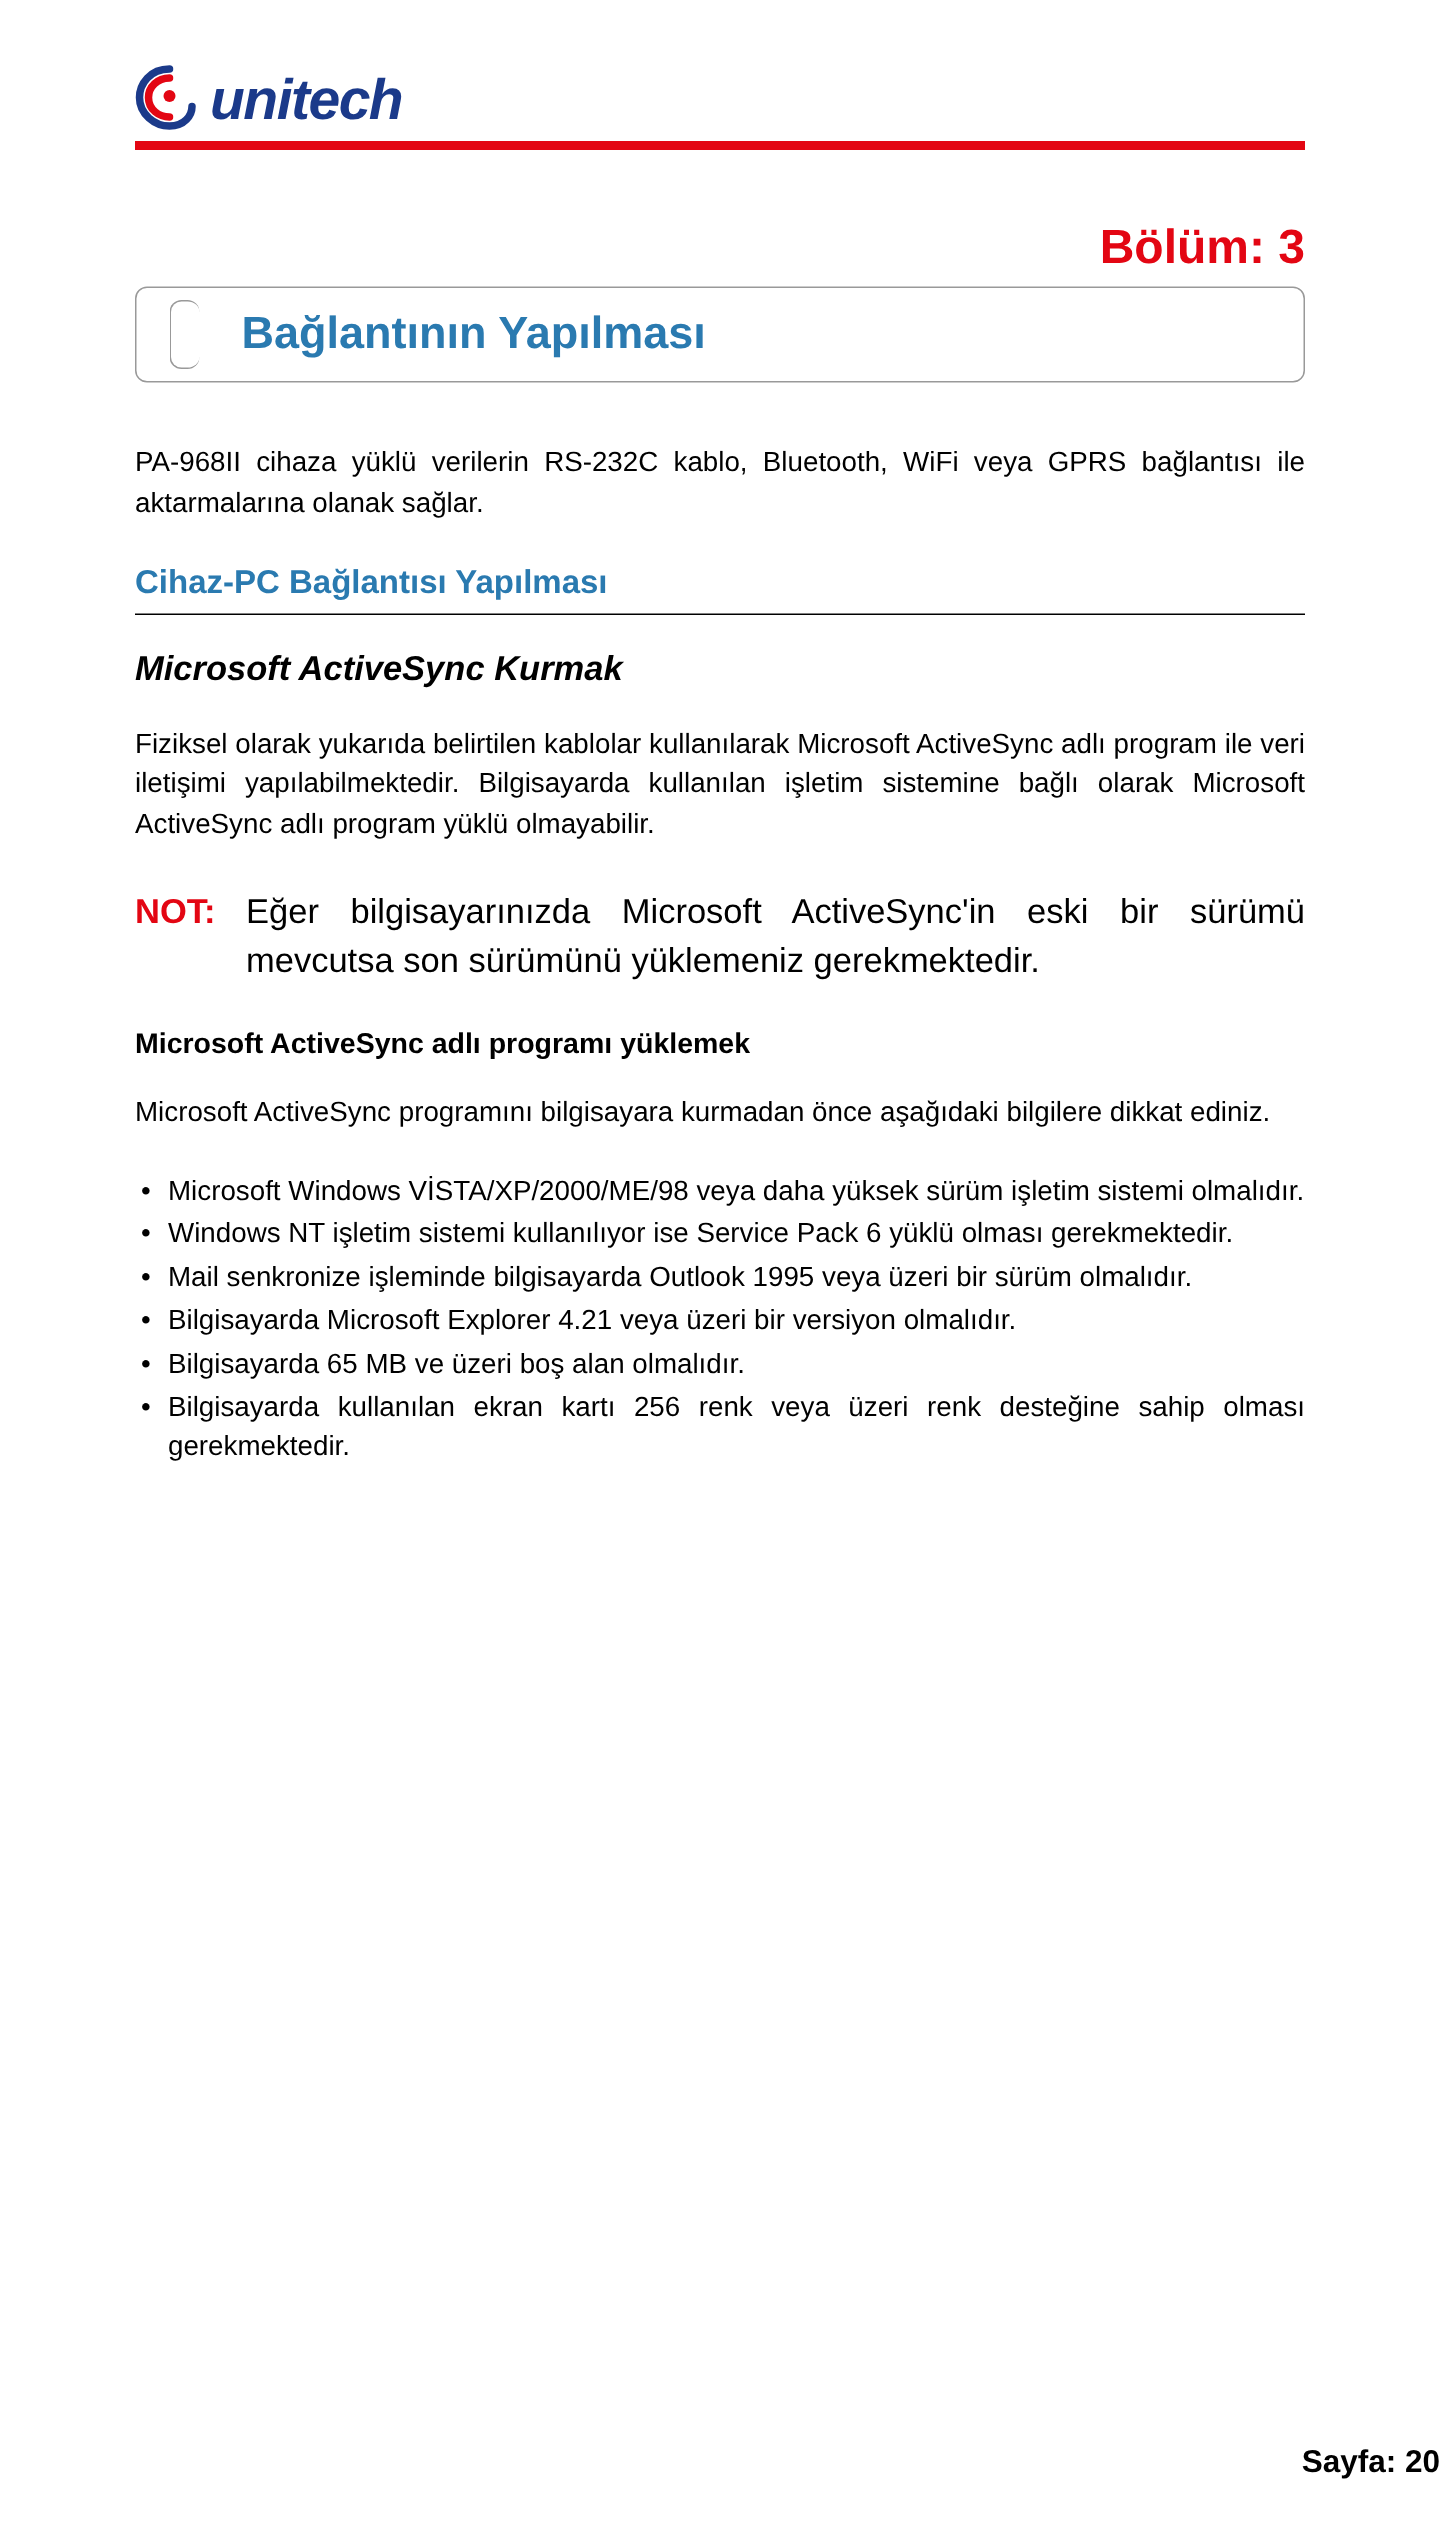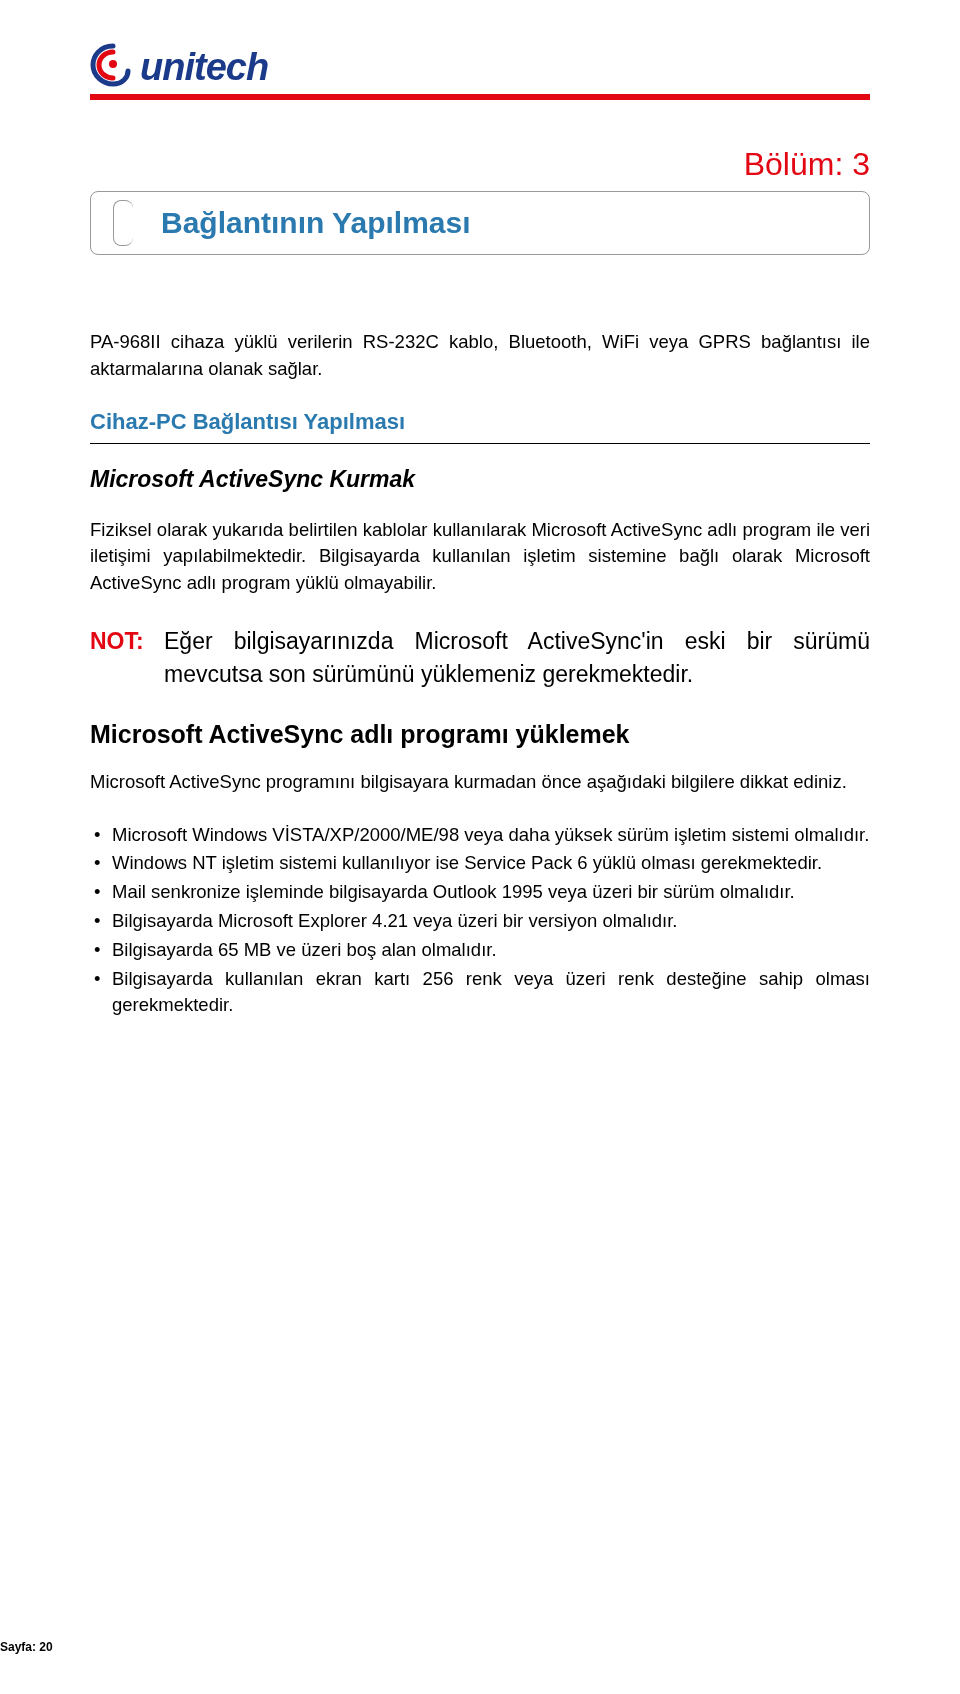--- a/index.html
+++ b/index.html
@@ -36,30 +36,30 @@
     padding-bottom: 2px;
   }
   .red-rule {
     height: 6px;
     background: #e30613;
     margin: 0 0 18px 0;
   }
   .chapter-label {
     text-align: right;
     color: #e30613;
-    font-weight: 400;
+    font-weight: 700;
     font-size: 32px;
     margin-bottom: 8px;
     margin-top: 46px;
   }
   .title-box {
     border: 1.5px solid #999;
     border-radius: 8px;
     padding: 14px 0 14px 40px;
-    margin-bottom: 74px;
+    margin-bottom: 40px;
     position: relative;
   }
   .title-box-inner {
     position: absolute;
     left: 22px;
     top: 8px;
     bottom: 8px;
     width: 20px;
     border: 1.5px solid #999;
     border-radius: 8px;
@@ -102,21 +102,21 @@
     text-align: justify;
     margin: 28px 0 28px 0;
   }
   .note-label {
     color: #e30613;
     font-weight: 700;
     flex: 0 0 74px;
   }
   .note-body { flex: 1; }
   .subhead-bold {
-    font-size: 25px;
+    font-size: 19px;
     font-weight: 700;
     margin-bottom: 20px;
   }
   ul.bullets {
     list-style: none;
     font-size: 18.5px;
     line-height: 1.45;
     text-align: justify;
   }
   ul.bullets li {
@@ -128,22 +128,22 @@
     content: "•";
     position: absolute;
     left: 4px;
     top: 0;
   }
   .footer {
     position: absolute;
     bottom: 40px;
     left: 0;
     width: 100%;
-    text-align: left;
-    font-size: 12px;
+    text-align: right;
+    font-size: 21px;
     font-weight: 700;
   }
 </style>
 </head>
 <body>
 
 <div class="page">
 
   <div class="logo-row">
     <div class="logo-swirl">

